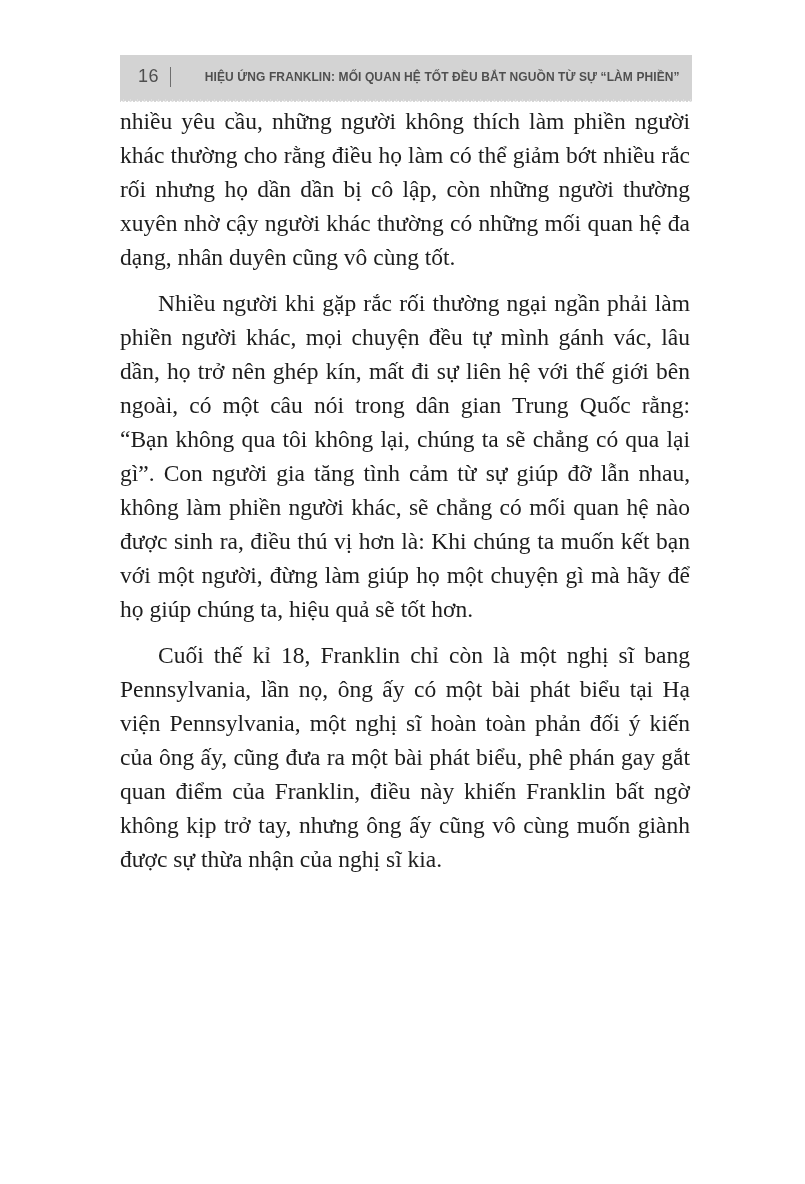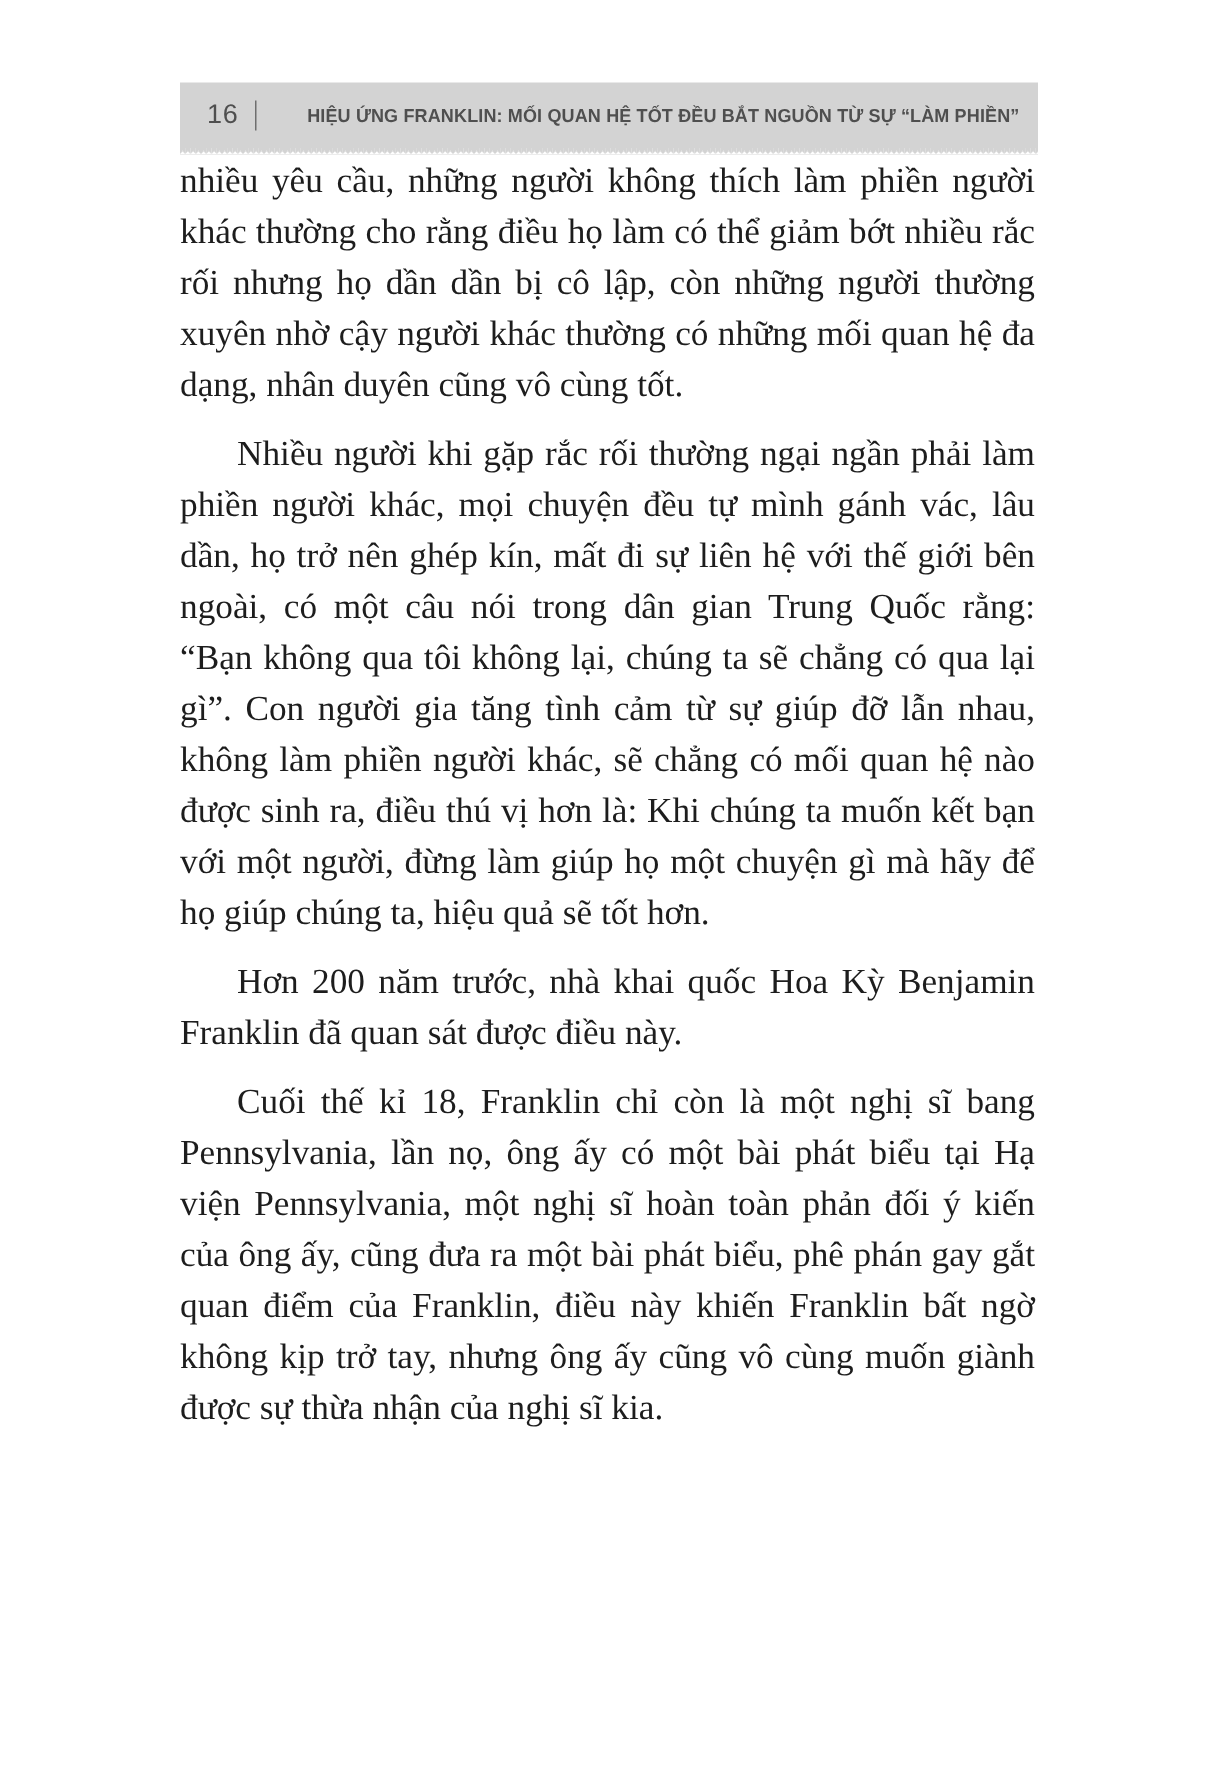--- a/index.html
+++ b/index.html
@@ -93,17 +93,16 @@
       <span class="num-divider"></span>
       <span class="running-title">HIỆU ỨNG FRANKLIN: MỐI QUAN HỆ TỐT ĐỀU BẮT NGUỒN TỪ SỰ “LÀM PHIỀN”</span>
     </div>
     <div class="perforated-edge"></div>
   </header>
 
   <main class="page-body">
 
   <p class="">nhiều yêu cầu, những người không thích làm phiền người khác thường cho rằng điều họ làm có thể giảm bớt nhiều rắc rối nhưng họ dần dần bị cô lập, còn những người thường xuyên nhờ cậy người khác thường có những mối quan hệ đa dạng, nhân duyên cũng vô cùng tốt.</p>
       <p class="indent">Nhiều người khi gặp rắc rối thường ngại ngần phải làm phiền người khác, mọi chuyện đều tự mình gánh vác, lâu dần, họ trở nên ghép kín, mất đi sự liên hệ với thế giới bên ngoài, có một câu nói trong dân gian Trung Quốc rằng: “Bạn không qua tôi không lại, chúng ta sẽ chẳng có qua lại gì”. Con người gia tăng tình cảm từ sự giúp đỡ lẫn nhau, không làm phiền người khác, sẽ chẳng có mối quan hệ nào được sinh ra, điều thú vị hơn là: Khi chúng ta muốn kết bạn với một người, đừng làm giúp họ một chuyện gì mà hãy để họ giúp chúng ta, hiệu quả sẽ tốt hơn.</p>
-      <p class="indent">Hơn 200 năm trước, nhà khai quốc Hoa Kỳ Benjamin Franklin đã quan sát được điều này.</p>
       <p class="indent">Cuối thế kỉ 18, Franklin chỉ còn là một nghị sĩ bang Pennsylvania, lần nọ, ông ấy có một bài phát biểu tại Hạ viện Pennsylvania, một nghị sĩ hoàn toàn phản đối ý kiến của ông ấy, cũng đưa ra một bài phát biểu, phê phán gay gắt quan điểm của Franklin, điều này khiến Franklin bất ngờ không kịp trở tay, nhưng ông ấy cũng vô cùng muốn giành được sự thừa nhận của nghị sĩ kia.</p>
     </main>
 
 </div>
 
 </body></html>

